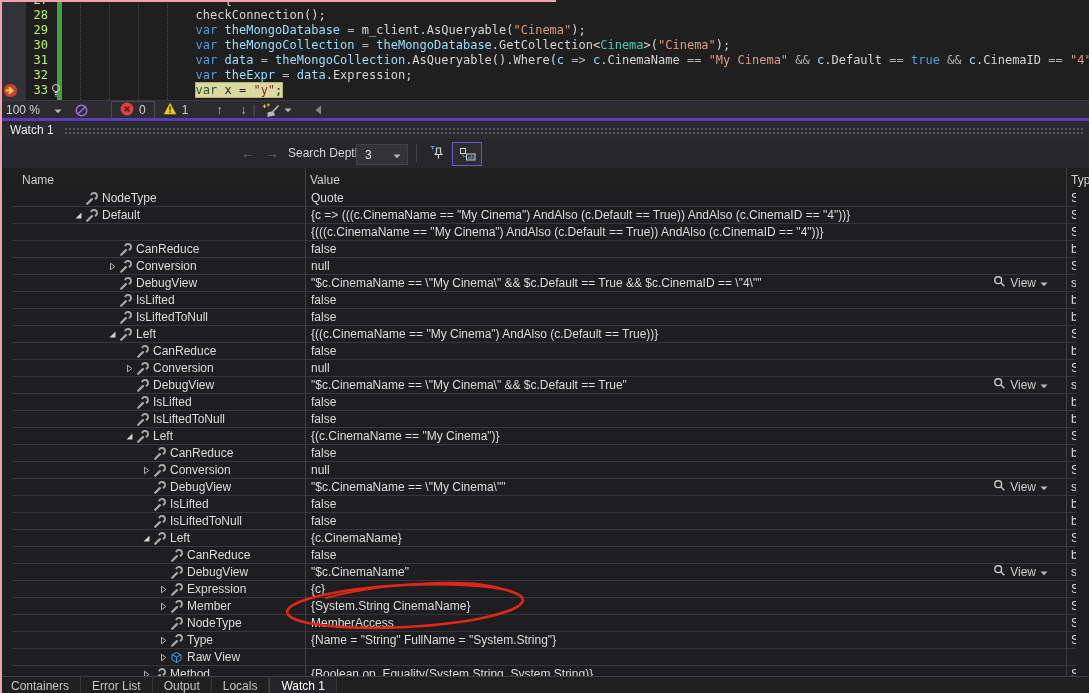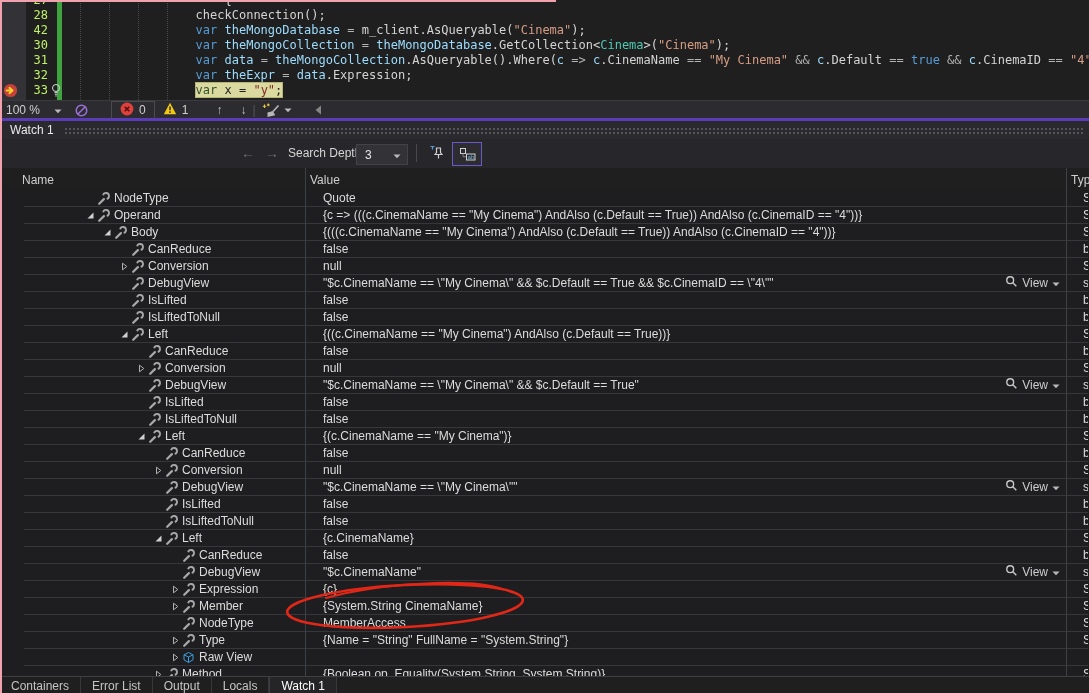--- a/index.html
+++ b/index.html
@@ -51,21 +51,21 @@
   .depth-box .v{margin-left:8px;flex:1;}
   .tsep{left:416px;top:5px;width:1px;height:18px;background:#47474c;}
   .tool-btn{top:3px;height:22px;display:flex;align-items:center;justify-content:center;}
   .pin-btn{left:424px;width:26px;}
   .fmt-btn{left:452px;width:28px;border:1px solid #6a59c9;background:#2d2d31;}
   
   .hdr{left:0;top:168px;width:1089px;height:22px;border-bottom:1px solid #3f3f46;color:#cfcfcf;font-size:12px;}
   .hdr span{position:absolute;top:5px;}
   .col-sep{top:168px;width:1px;height:508px;background:#3f3f46;z-index:5;}
   .rows{left:0;top:190px;width:1089px;height:486px;overflow:hidden;background:#1e1e20;}
-  .trow{position:absolute;left:12px;width:1076px;height:17px;}
+  .trow{position:absolute;left:0;width:1076px;height:17px;}
   .trow .rsep{position:absolute;left:12px;right:0;bottom:0;height:1px;background:#37373b;}
   .ncell{position:absolute;left:0;top:0;height:16px;width:305px;overflow:hidden;display:flex;align-items:center;}
   .exp{width:14px;height:16px;display:inline-flex;align-items:center;justify-content:center;flex:none;}
   .picon{width:17px;height:16px;display:inline-flex;align-items:center;flex:none;}
   .nlabel{color:#dcdcdc;font-size:12px;white-space:nowrap;}
   .vcell{position:absolute;left:311px;right:90px;top:0;height:16px;color:#dcdcdc;font-size:12px;
          white-space:nowrap;overflow:hidden;display:flex;align-items:center;}
   .tcell{position:absolute;left:1071px;right:0;top:0;height:16px;color:#dcdcdc;font-size:12px;
          white-space:nowrap;overflow:hidden;display:flex;align-items:center;}
   .viewbtn{position:absolute;right:28px;top:0;height:16px;display:flex;align-items:center;gap:4px;
@@ -88,21 +88,21 @@
     <div class="abs green-bar"></div>
     <div class="abs iguide" style="left:80px"></div>
     <div class="abs iguide" style="left:109px"></div>
     <div class="abs iguide" style="left:138px"></div>
     <div class="abs iguide" style="left:167px"></div>
     <div id="code-lines">
         <div class="abs lnum" style="top: -7px;">27</div>
         <div class="abs code-row" style="top: -7px;"><span style="position: absolute; left: 224.4px;"><span class="tk-pln">{</span></span></div>
         <div class="abs lnum" style="top: 8px;">28</div>
         <div class="abs code-row" style="top: 8px;"><span style="position: absolute; left: 195.6px;"><span class="tk-pln">checkConnection();</span></span></div>
-        <div class="abs lnum" style="top: 23px;">42</div>
+        <div class="abs lnum" style="top: 23px;">29</div>
         <div class="abs code-row" style="top: 23px;"><span style="position: absolute; left: 195.6px;"><span class="tk-kw">var </span><span class="tk-loc">theMongoDatabase</span><span class="tk-op"> = </span><span class="tk-pln">m_client.AsQueryable(</span><span class="tk-str">"Cinema"</span><span class="tk-pln">);</span></span></div>
         <div class="abs lnum" style="top: 38px;">30</div>
         <div class="abs code-row" style="top: 38px;"><span style="position: absolute; left: 195.6px;"><span class="tk-kw">var </span><span class="tk-loc">theMongoCollection</span><span class="tk-op"> = </span><span class="tk-loc">theMongoDatabase</span><span class="tk-pln">.GetCollection&lt;</span><span class="tk-typ">Cinema</span><span class="tk-pln">&gt;(</span><span class="tk-str">"Cinema"</span><span class="tk-pln">);</span></span></div>
         <div class="abs lnum" style="top: 53px;">31</div>
         <div class="abs code-row" style="top: 53px;"><span style="position: absolute; left: 195.6px;"><span class="tk-kw">var </span><span class="tk-loc">data</span><span class="tk-op"> = </span><span class="tk-loc">theMongoCollection</span><span class="tk-pln">.AsQueryable().Where(</span><span class="tk-loc">c</span><span class="tk-op"> =&gt; </span><span class="tk-loc">c</span><span class="tk-pln">.CinemaName </span><span class="tk-op">== </span><span class="tk-str">"My Cinema"</span><span class="tk-op"> &amp;&amp; </span><span class="tk-loc">c</span><span class="tk-pln">.Default </span><span class="tk-op">== </span><span class="tk-kw">true</span><span class="tk-op"> &amp;&amp; </span><span class="tk-loc">c</span><span class="tk-pln">.CinemaID </span><span class="tk-op">== </span><span class="tk-str">"4"</span></span></div>
         <div class="abs lnum" style="top: 68px;">32</div>
         <div class="abs code-row" style="top: 68px;"><span style="position: absolute; left: 195.6px;"><span class="tk-kw">var </span><span class="tk-loc">theExpr</span><span class="tk-op"> = </span><span class="tk-loc">data</span><span class="tk-pln">.Expression;</span></span></div>
         <div class="abs lnum" style="top: 83px;">33</div>
         <div class="abs code-row" style="top: 83px;"><span style="position: absolute; left: 195.6px;"><span class="hlbox"><span class="tk-kw">var </span><span class="tk-pln">x = </span><span class="tk-str">"y"</span><span class="tk-pln">;</span></span></span><span class="abs glyph"><svg width="15" height="15" viewBox="0 0 15 15">
               <circle cx="7.5" cy="7.5" r="6.6" fill="#c8403c"></circle>
@@ -228,41 +228,27 @@
             <svg width="9" height="9" viewBox="0 0 9 9">
               <path d="M7.5 1.5 V7.5 H1.5 Z" fill="#d0d0d0"></path>
             </svg>
           </span>
           <span class="picon">
             <svg width="13" height="13" viewBox="0 0 13 13" fill="none">
               <path d="M2.2 11.8 L6.9 7.1" stroke="#a8a8a8" stroke-width="2.2" stroke-linecap="round"></path>
               <path d="M6.1 3.3 A3 3 0 1 1 9.7 6.9" stroke="#a8a8a8" stroke-width="1.8"></path>
             </svg>
           </span>
-          <span class="nlabel">Operand</span>
+          <span class="nlabel">Default</span>
         </div>
         <div class="vcell">{c =&gt; (((c.CinemaName == "My Cinema") AndAlso (c.Default == True)) AndAlso (c.CinemaID == "4"))}</div>
         <div class="tcell">Syst</div>
         <div class="rsep"></div>
       </div>
       <div class="trow" style="top: 34px;">
-        <div class="ncell" style="padding-left: 88px;">
-          <span class="exp">
-            <svg width="9" height="9" viewBox="0 0 9 9">
-              <path d="M7.5 1.5 V7.5 H1.5 Z" fill="#d0d0d0"></path>
-            </svg>
-          </span>
-          <span class="picon">
-            <svg width="13" height="13" viewBox="0 0 13 13" fill="none">
-              <path d="M2.2 11.8 L6.9 7.1" stroke="#a8a8a8" stroke-width="2.2" stroke-linecap="round"></path>
-              <path d="M6.1 3.3 A3 3 0 1 1 9.7 6.9" stroke="#a8a8a8" stroke-width="1.8"></path>
-            </svg>
-          </span>
-          <span class="nlabel">Body</span>
-        </div>
         <div class="vcell">{(((c.CinemaName == "My Cinema") AndAlso (c.Default == True)) AndAlso (c.CinemaID == "4"))}</div>
         <div class="tcell">Syst</div>
         <div class="rsep"></div>
       </div>
       <div class="trow" style="top: 51px;">
         <div class="ncell" style="padding-left: 105px;">
           <span class="exp"></span>
           <span class="picon">
             <svg width="13" height="13" viewBox="0 0 13 13" fill="none">
               <path d="M2.2 11.8 L6.9 7.1" stroke="#a8a8a8" stroke-width="2.2" stroke-linecap="round"></path>

